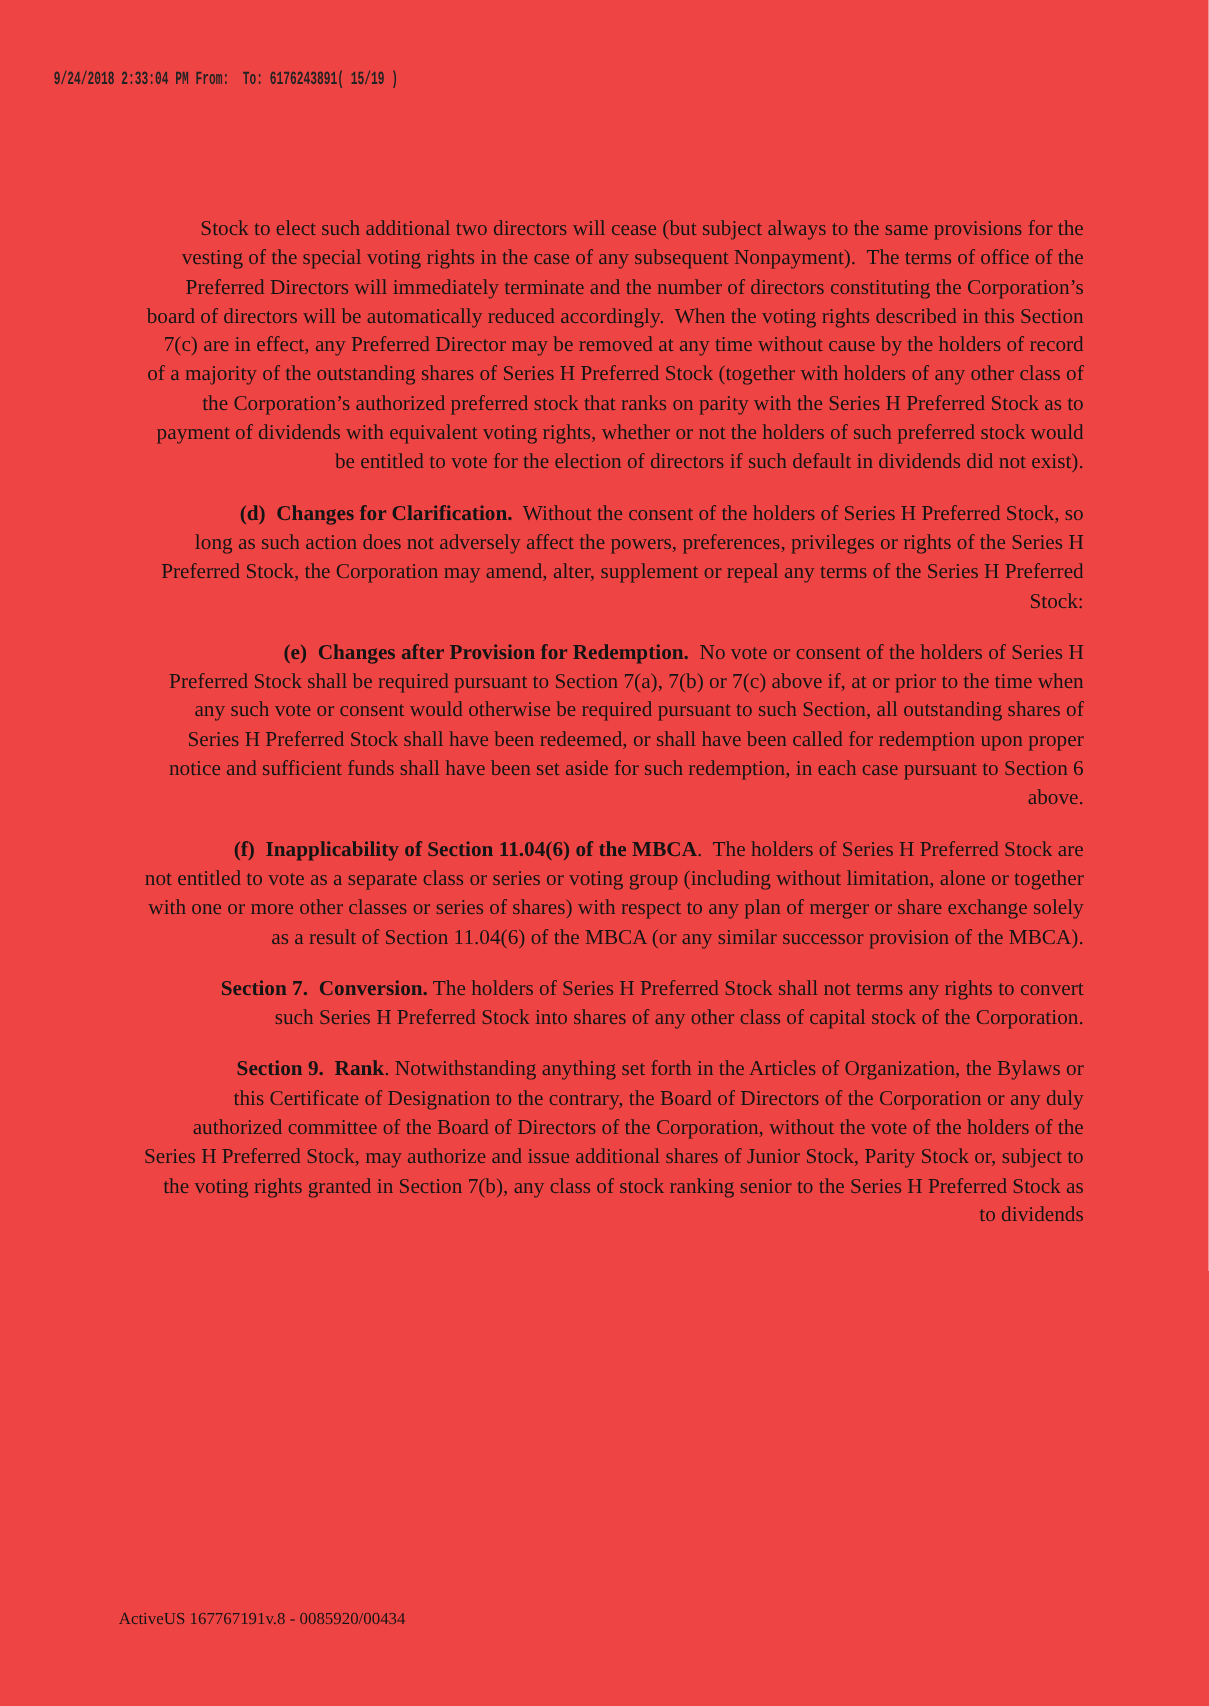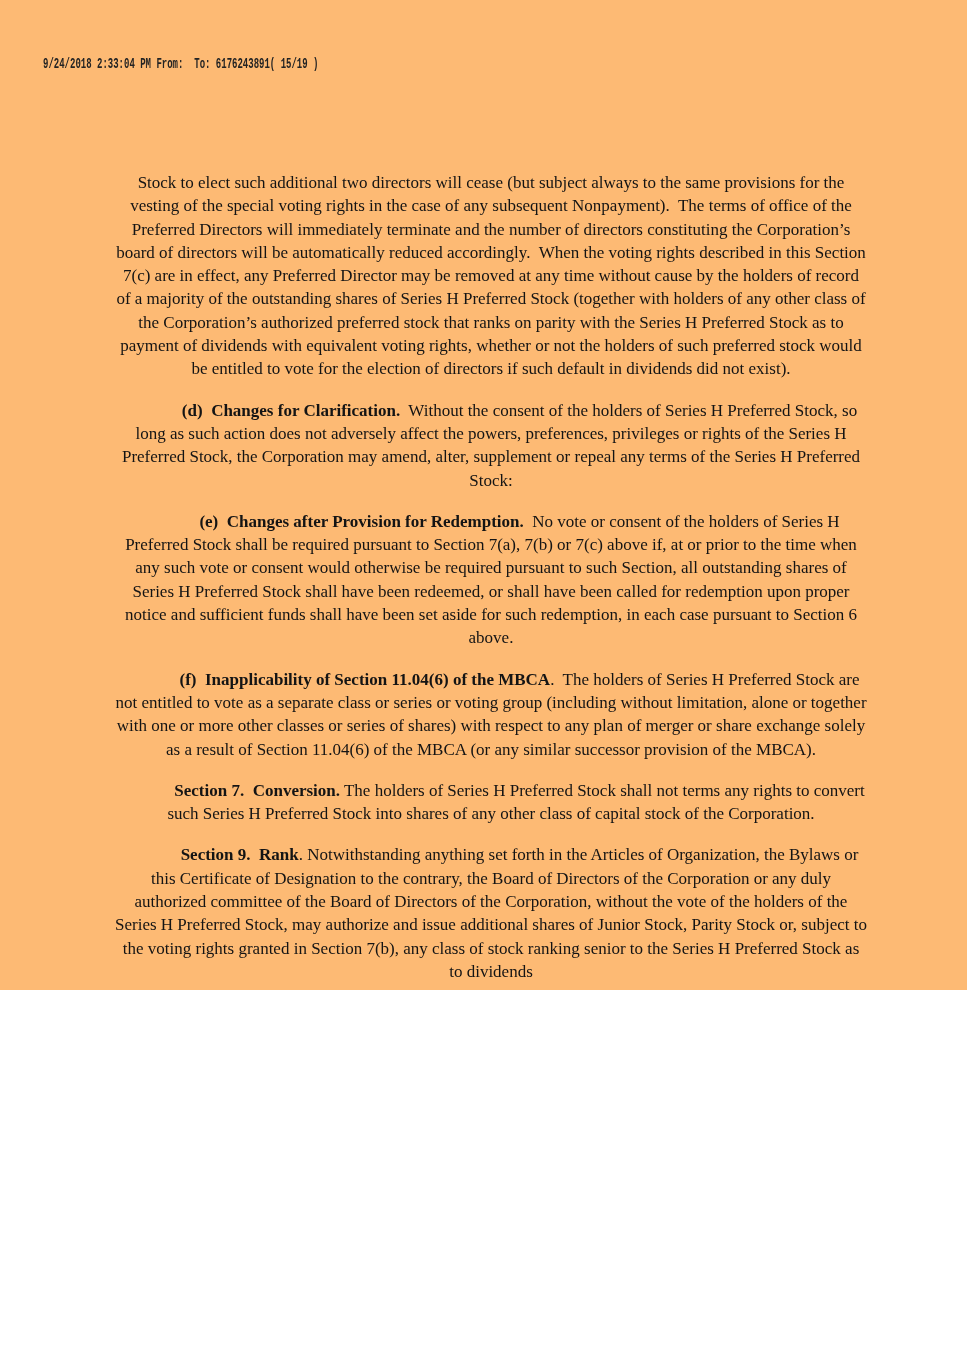--- a/index.html
+++ b/index.html
@@ -3,22 +3,22 @@
 <meta charset="utf-8">
 <style>
   html, body {
     margin: 0;
     padding: 0;
     background: #ffffff;
   }
   .page {
     position: relative;
     width: 967px;
-    height: 990px;
-    background: #fdba74;
+    height: 1365px;
+    background: #ef4444;
     overflow: hidden;
   }
   .fax-header {
     position: absolute;
     left: 43px;
     top: 54px;
   }
   .fax-header-text {
     display: inline-block;
     font-family: "Liberation Mono", "DejaVu Sans Mono", monospace;
@@ -31,21 +31,21 @@
   }
   .doc-body {
     position: absolute;
     left: 115px;
     top: 171px;
     width: 752px;
     font-family: "Liberation Serif", "DejaVu Serif", serif;
     font-size: 17px;
     line-height: 23.3px;
     color: #141414;
-    text-align: center;
+    text-align: right;
   }
   p.para {
     margin: 0 0 18px 0;
     white-space: pre-wrap;
   }
   p.para.indent {
     text-indent: 57px;
   }
   .lead {
     font-weight: bold;

